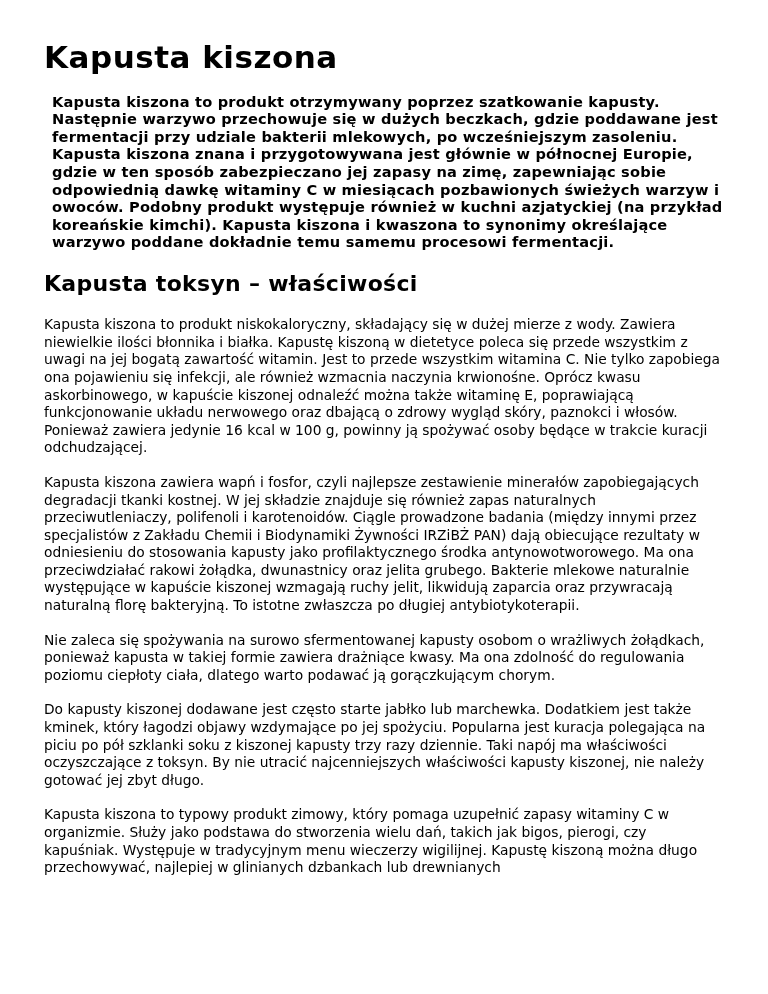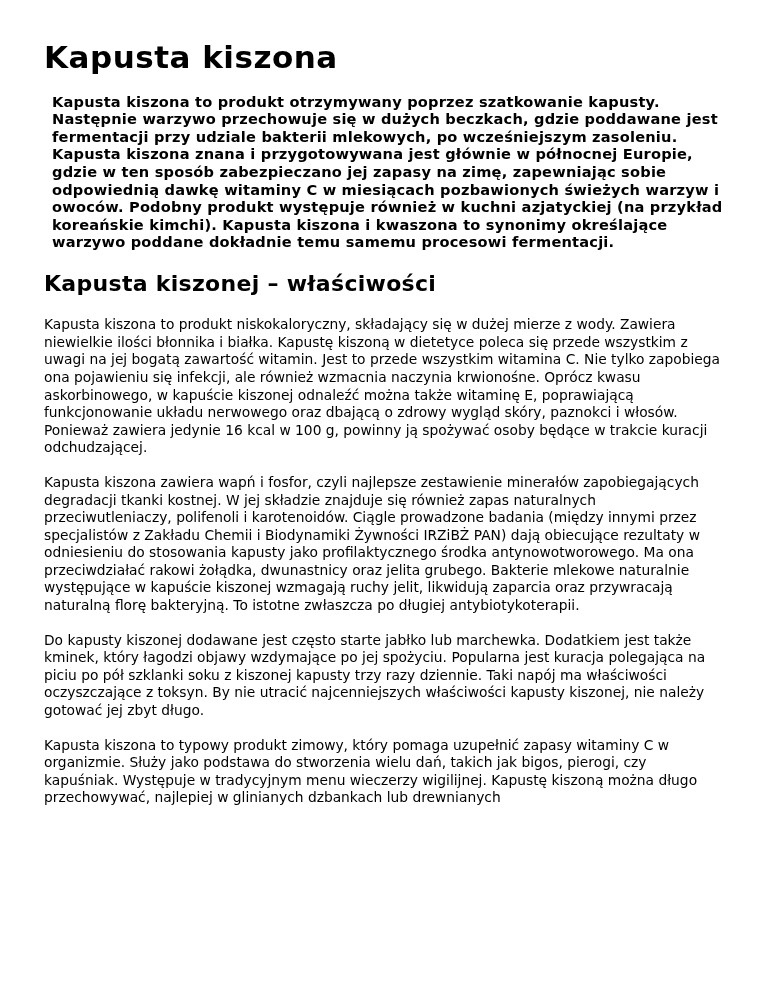--- a/index.html
+++ b/index.html
@@ -52,25 +52,26 @@
 </style>
 </head>
 <body>
 
 <div class="page">
 
   <h1 class="doc-title">Kapusta kiszona</h1>
 
   <p class="intro">Kapusta kiszona to produkt otrzymywany poprzez szatkowanie kapusty. Następnie warzywo przechowuje się w dużych beczkach, gdzie poddawane jest fermentacji przy udziale bakterii mlekowych, po wcześniejszym zasoleniu. Kapusta kiszona znana i przygotowywana jest głównie w północnej Europie, gdzie w ten sposób zabezpieczano jej zapasy na zimę, zapewniając sobie odpowiednią dawkę witaminy C w miesiącach pozbawionych świeżych warzyw i owoców. Podobny produkt występuje również w kuchni azjatyckiej (na przykład koreańskie kimchi). Kapusta kiszona i kwaszona to synonimy określające warzywo poddane dokładnie temu samemu procesowi fermentacji.</p>
 
-  <h2 class="section-heading">Kapusta kiszonej – właściwości</h2>
+  <h2 class="section-heading">Kapusta toksyn – właściwości</h2>
 
   <p class="body-par">Kapusta kiszona to produkt niskokaloryczny, składający się w dużej mierze z wody. Zawiera niewielkie ilości błonnika i białka. Kapustę kiszoną w dietetyce poleca się przede wszystkim z uwagi na jej bogatą zawartość witamin. Jest to przede wszystkim witamina C. Nie tylko zapobiega ona pojawieniu się infekcji, ale również wzmacnia naczynia krwionośne.  Oprócz kwasu askorbinowego, w kapuście kiszonej odnaleźć można także witaminę E, poprawiającą funkcjonowanie układu nerwowego oraz dbającą o zdrowy wygląd skóry, paznokci i włosów. Ponieważ zawiera jedynie 16 kcal w 100 g, powinny ją spożywać osoby będące w trakcie kuracji odchudzającej.</p>
 
   <p class="body-par">Kapusta kiszona zawiera wapń i fosfor, czyli najlepsze zestawienie minerałów zapobiegających degradacji tkanki kostnej. W jej składzie znajduje się również zapas naturalnych przeciwutleniaczy, polifenoli i karotenoidów. Ciągle prowadzone badania (między innymi przez specjalistów z Zakładu Chemii i Biodynamiki Żywności IRZiBŻ PAN) dają obiecujące rezultaty w odniesieniu do stosowania kapusty jako profilaktycznego środka antynowotworowego. Ma ona przeciwdziałać rakowi żołądka, dwunastnicy oraz jelita grubego. Bakterie mlekowe naturalnie występujące w kapuście kiszonej wzmagają ruchy jelit, likwidują zaparcia oraz przywracają naturalną florę bakteryjną. To istotne zwłaszcza po długiej antybiotykoterapii.</p>
 
+  <p class="body-par">Nie zaleca się spożywania na surowo sfermentowanej kapusty osobom o wrażliwych żołądkach, ponieważ kapusta w takiej formie zawiera drażniące kwasy. Ma ona zdolność do regulowania poziomu ciepłoty ciała, dlatego warto podawać ją gorączkującym chorym.</p>
 
 
   <p class="body-par">Do kapusty kiszonej dodawane jest często starte jabłko lub marchewka. Dodatkiem jest także kminek, który łagodzi objawy wzdymające po jej spożyciu. Popularna jest kuracja polegająca na piciu po pół szklanki soku z kiszonej kapusty trzy razy dziennie. Taki napój ma właściwości oczyszczające z toksyn. By nie utracić najcenniejszych właściwości kapusty kiszonej, nie należy gotować jej zbyt długo.</p>
 
   <p class="body-par">Kapusta kiszona to typowy produkt zimowy, który pomaga uzupełnić zapasy witaminy C w organizmie. Służy jako podstawa do stworzenia wielu dań, takich jak bigos, pierogi, czy kapuśniak. Występuje w tradycyjnym menu wieczerzy wigilijnej. Kapustę kiszoną można długo przechowywać, najlepiej w glinianych dzbankach lub drewnianych</p>
 
 </div>
 
 </body></html>

